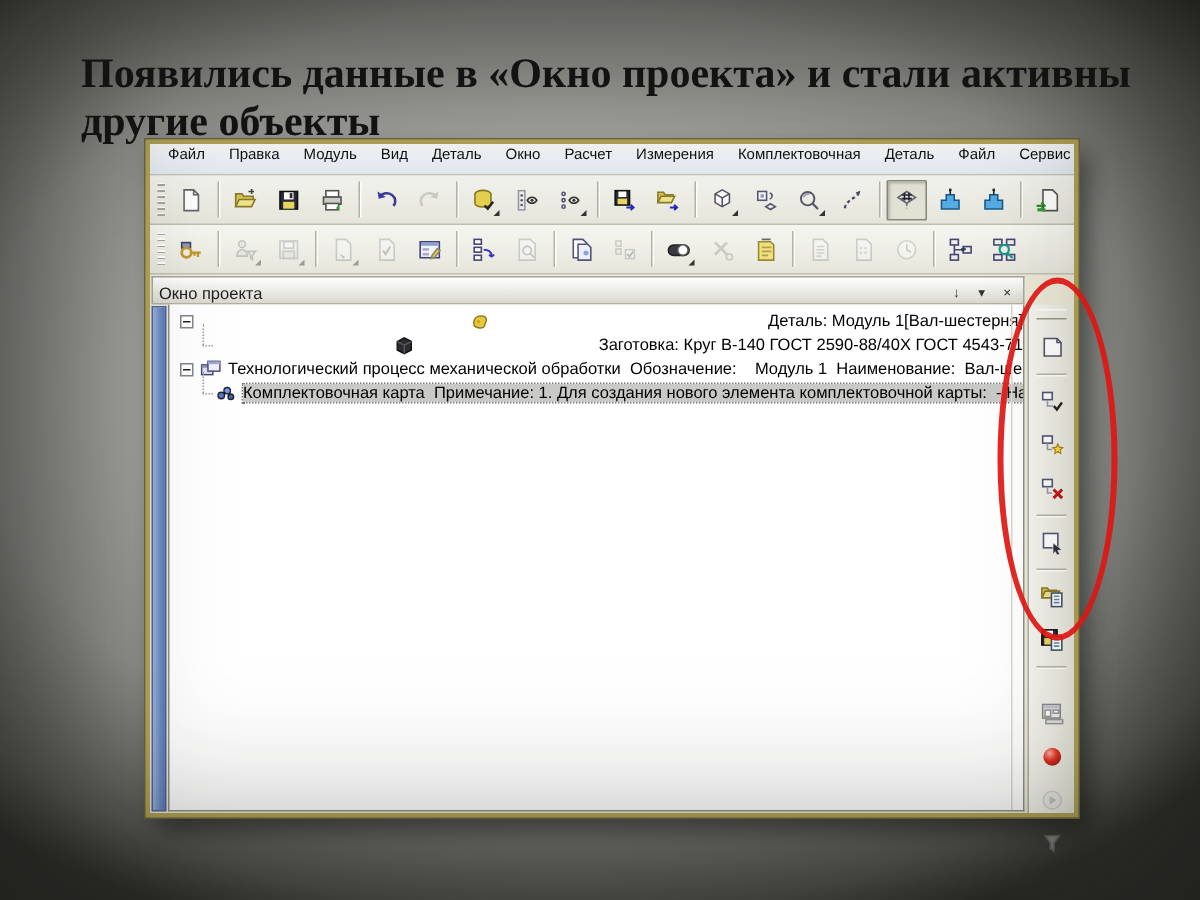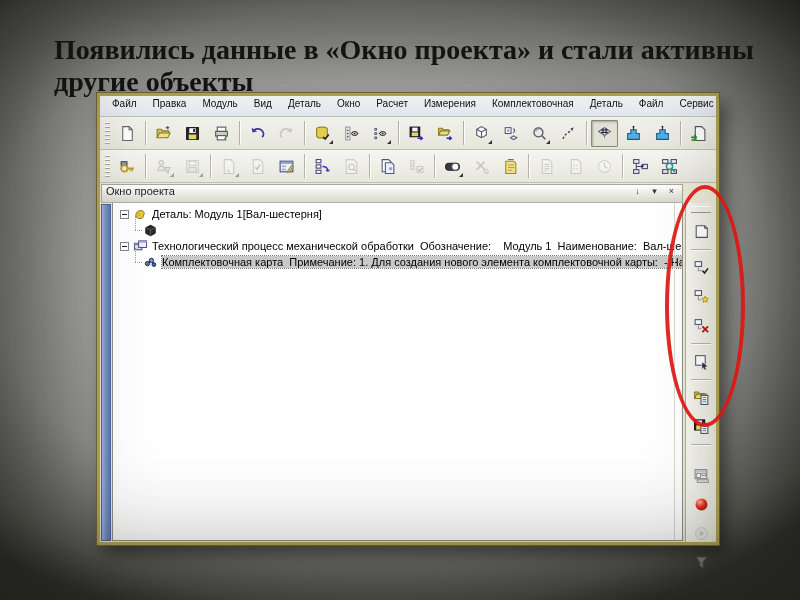--- a/index.html
+++ b/index.html
@@ -26,33 +26,33 @@
   .tbtn{width:25px;height:25px;margin:0 1px;display:flex;align-items:center;justify-content:center;
     position:relative;flex:0 0 auto;border:1px solid transparent;border-radius:1px;}
   .tbtn svg{display:block;}
   .tbtn.disabled{opacity:.42;filter:grayscale(.9);}
   .tbtn.pressed{background:#e3e3d6;border:1px solid #8a8a7c;box-shadow:inset 1px 1px 2px rgba(0,0,0,.25);}
   .tbtn.corner::after{content:'';position:absolute;right:2px;bottom:2px;width:0;height:0;
     border-left:4px solid transparent;border-bottom:4px solid #333;}
 
   
   .dock{flex:1;display:flex;flex-direction:column;min-height:0;}
-  .panel-title{height:17px;flex:0 0 auto;display:flex;align-items:flex-start;font-size:11px;color:#222;
+  .panel-title{height:17px;flex:0 0 auto;display:flex;align-items:flex-end;font-size:11px;color:#222;
     background:linear-gradient(#ffffff,#d9d9cf);border:1px solid #a8a89a;border-bottom:1px solid #b2b2a4;
     margin:1px 33px 0 1px;padding:0 4px;}
   .pt-buttons{margin-left:auto;display:flex;gap:4px;}
   .pt-btn{width:13px;height:13px;display:flex;align-items:center;justify-content:center;
     font-size:9px;color:#333;line-height:1;}
   .dock-body{flex:1;display:flex;min-height:0;}
   .left-strip{width:8px;flex:0 0 auto;margin:1px 1px 1px 1px;
     background:linear-gradient(to right,#9db3de,#6d8cc4 60%,#5d7cb4);border:1px solid #4d66a0;}
   .tree-area{flex:1;min-width:0;background:#fff;border:1px solid #928f82;border-top:none;
     margin:0 2px 1px 0;overflow:hidden;position:relative;font-size:11px;color:#000;padding-top:3px;}
   .tree-area::after{content:'';position:absolute;top:0;bottom:0;right:7px;width:1px;background:#d8d8d0;}
-  .tree-row{display:flex;align-items:center;height:16px;white-space:nowrap;}
+  .tree-row{display:flex;align-items:center;height:16px;white-space:nowrap;justify-content:space-between;}
   .tree-row.lvl0{padding-left:7px;}
   .tree-row.lvl1{padding-left:17px;}
   .expander{width:9px;height:9px;box-sizing:border-box;border:1px solid #848490;background:#fff;
     position:relative;flex:0 0 auto;margin-right:4px;}
   .expander::after{content:'';position:absolute;left:1px;top:3px;width:5px;height:1px;background:#222;}
   .conn{flex:0 0 13px;height:16px;position:relative;}
   .conn::before{content:'';position:absolute;left:5px;top:-6px;height:14px;border-left:1px dotted #9a9a9a;}
   .conn::after{content:'';position:absolute;left:5px;top:8px;width:7px;border-top:1px dotted #9a9a9a;}
   .tree-icon{flex:0 0 auto;margin-right:4px;display:flex;}
   .tree-label{white-space:pre;overflow:hidden;}
@@ -482,20 +482,21 @@
               <span class="tree-label">Деталь: Модуль 1[Вал-шестерня]</span>
             </div>
             <div class="tree-row lvl1">
               <span class="conn"></span>
               <span class="tree-icon">
                 <svg width="15" height="15" viewBox="0 0 16 16">
                   <path d="M3 5l5-2.6L13 5v6l-5 2.6L3 11z" fill="#2c2c30" stroke="#111"></path>
                   <path d="M3 5l5 2.5L13 5M8 7.5v6" stroke="#5a5a60" fill="none"></path>
                 </svg>
               </span>
+              <span class="tree-label">Заготовка: Круг В-140 ГОСТ 2590-88/40Х ГОСТ 4543-71</span>
             </div>
             <div class="tree-row lvl0">
               <span class="expander"></span>
               <span class="tree-icon">
                 <svg width="15" height="15" viewBox="0 0 16 16">
                   <rect x="1.5" y="4.5" width="8" height="7" fill="#dde" stroke="#447"></rect>
                   <rect x="1.5" y="4.5" width="8" height="2" fill="#88a"></rect>
                   <rect x="6" y="2" width="8.5" height="7" fill="#eef" stroke="#447"></rect>
                   <rect x="6" y="2" width="8.5" height="2" fill="#a0a8d0"></rect>
                 </svg>

